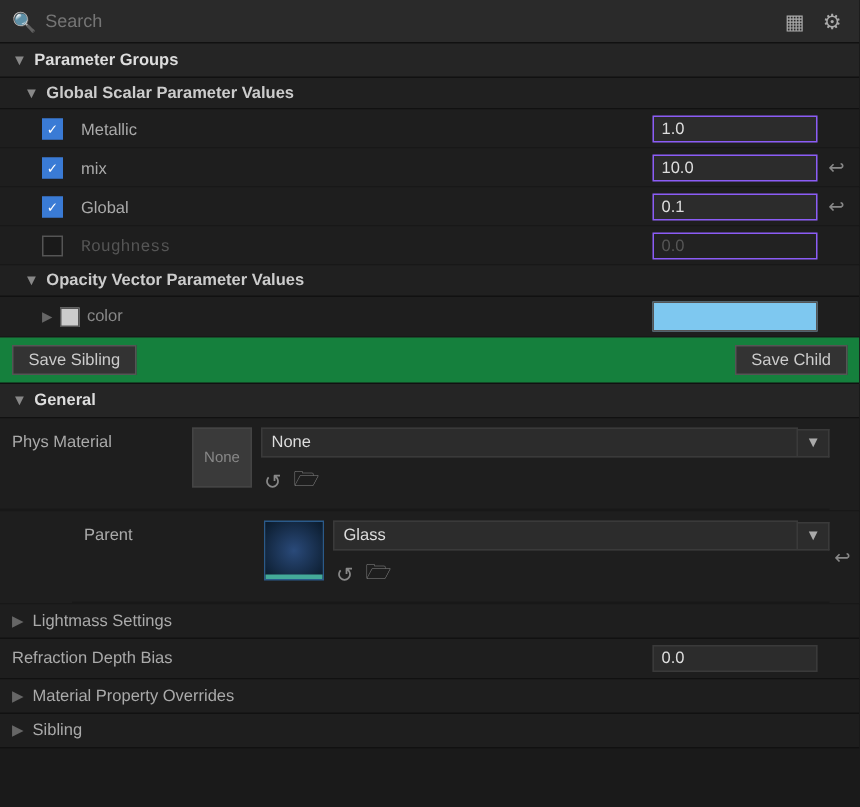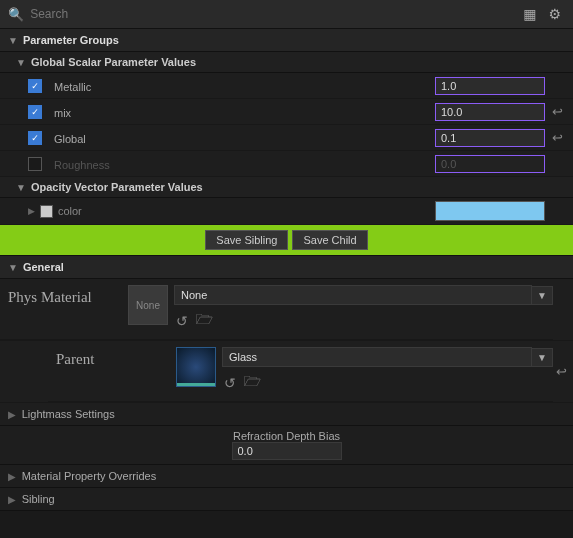--- a/index.html
+++ b/index.html
@@ -158,20 +158,21 @@
       border: none;
       color: #888;
       cursor: pointer;
       font-size: 13px;
       padding: 0 2px;
     }
 
     
     .param-row.disabled .param-label {
       color: #555;
+      font-family: Liberation Mono, monospace;
     }
     .param-row.disabled input {
       color: #555;
       background: #222;
     }
 
     
     .vector-row {
       display: flex;
       align-items: center;
@@ -196,23 +197,23 @@
       width: 13px;
       height: 13px;
       background: #ccc;
       border: 1px solid #555;
     }
 
     
     .save-row {
       display: flex;
       align-items: center;
-      justify-content: center;
+      justify-content: space-between;
       padding: 5px 8px;
-      background: #84cc16;
+      background: #15803d;
       border-bottom: 1px solid #111;
       gap: 4px;
     }
     .save-btn {
       background: #333;
       border: 1px solid #555;
       color: #ccc;
       padding: 3px 10px;
       font-size: 11px;
       cursor: pointer;
@@ -220,23 +221,22 @@
     .general-row {
       display: flex;
       align-items: flex-start;
       padding: 6px 8px;
       border-bottom: 1px solid #181818;
       min-height: 36px;
     }
     .general-label {
       width: 120px;
       color: #aaa;
-      font-size: 15px;
+      font-size: 11px;
       padding-top: 4px;
-      font-family: Liberation Serif, serif;
     }
     .general-control {
       flex: 1;
       display: flex;
       align-items: flex-start;
       gap: 6px;
     }
 
     .thumbnail-box {
       width: 40px;
@@ -336,21 +336,20 @@
       color: #aaa;
       font-size: 11px;
     }
 
     .refraction-row {
       display: flex;
       align-items: center;
       padding: 4px 8px;
       background: #1e1e1e;
       border-bottom: 1px solid #111;
-      flex-direction: column;
     }
     .refraction-label {
       flex: 1;
       color: #aaa;
       font-size: 11px;
     }
     .refraction-input {
       width: 110px;
     }
     .refraction-input input {

